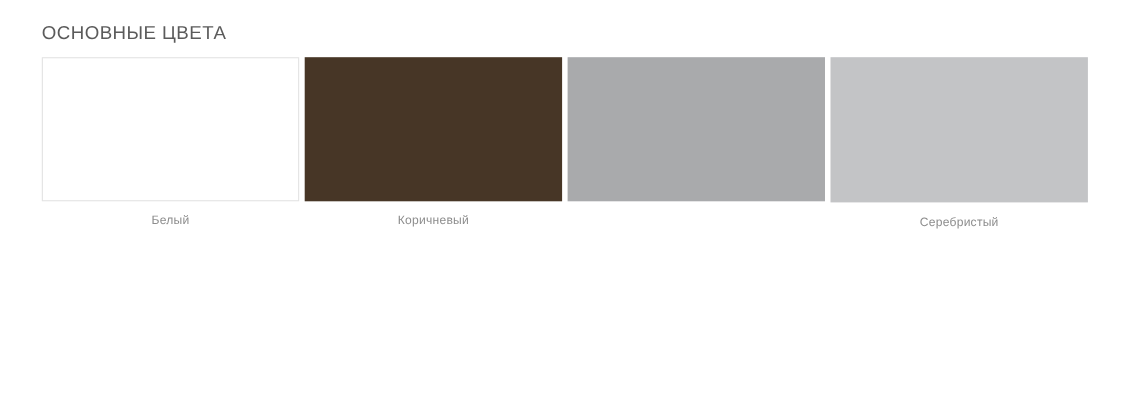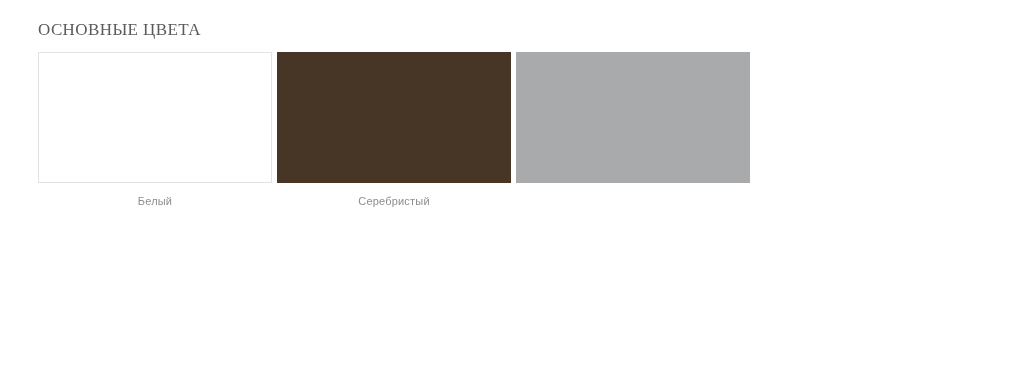--- a/index.html
+++ b/index.html
@@ -26,29 +26,29 @@
 
   .section-title {
     margin: 0;
     padding-top: 19px;
     font-size: 17px;
     font-weight: 400;
     line-height: 22px;
     color: #5b5b5b;
     letter-spacing: 0.4px;
     white-space: nowrap;
-    font-family: Liberation Serif, serif;
   }
 
   .swatch-grid {
     display: flex;
     flex-wrap: wrap;
     gap: 5px;
     margin-top: 11px;
     width: 951px;
+    justify-content: space-between;
   }
 
   .swatch-cell {
     width: 234px;
     box-sizing: border-box;
   }
 
   .swatch-chip {
     display: block;
     width: 234px;
@@ -85,23 +85,27 @@
 
   <div class="swatch-grid">
 
     <div class="swatch-cell">
       <span class="swatch-chip bordered" style="background: rgb(255, 255, 255);"></span>
       <span class="swatch-label">Белый</span>
     </div>
 
     <div class="swatch-cell">
       <span class="swatch-chip" style="background: rgb(71, 54, 38);"></span>
-      <span class="swatch-label">Серебристый</span>
+      <span class="swatch-label">Коричневый</span>
     </div>
 
     <div class="swatch-cell">
       <span class="swatch-chip" style="background: rgb(169, 170, 172);"></span>
     </div>
 
 
+    <div class="swatch-cell row-two">
+      <span class="swatch-chip" style="background: rgb(195, 196, 198);"></span>
+      <span class="swatch-label">Серебристый</span>
+    </div>
 
   </div>
 </div>
 
 </body></html>

